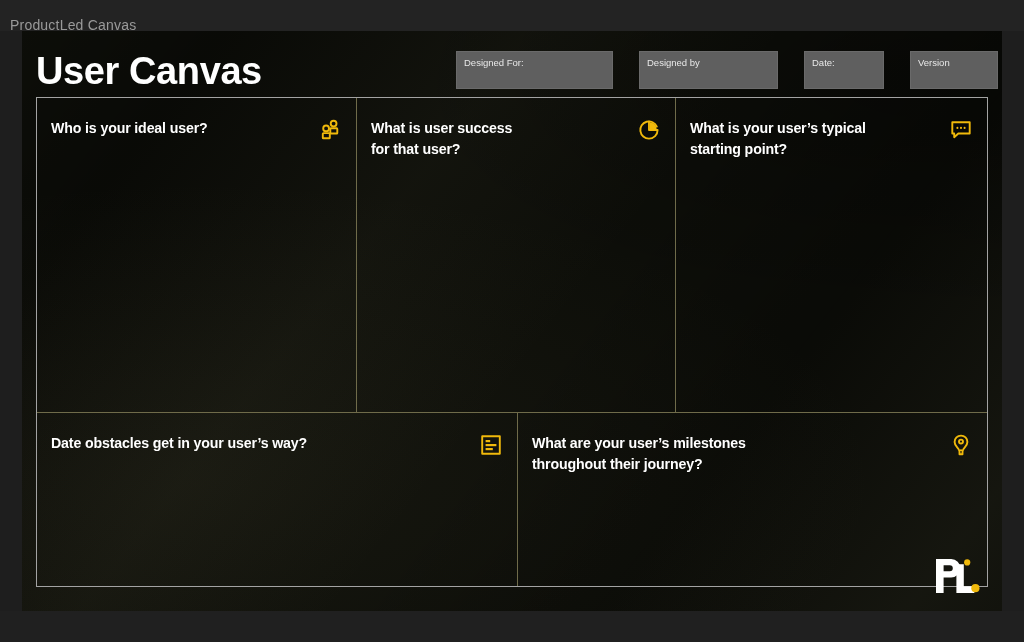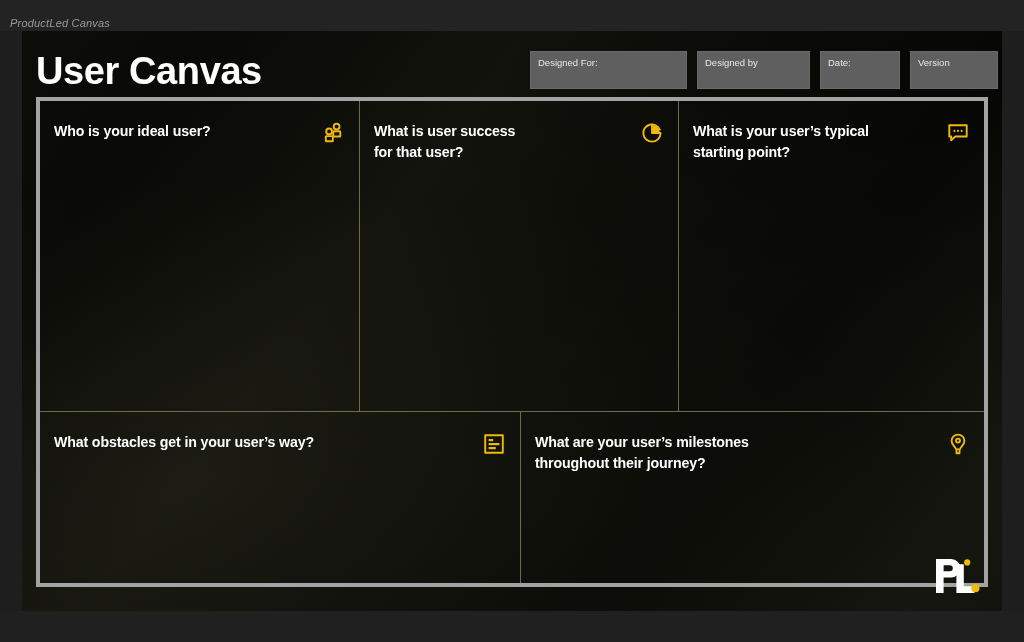--- a/index.html
+++ b/index.html
@@ -12,21 +12,21 @@
 
   .screen { position:relative; width:1024px; height:642px; background:#1e1e1e; }
 
   
   .topbar {
     position:absolute; left:0; top:0; width:1024px; height:31px;
     background:#232323;
   }
   .topbar-label {
     position:absolute; left:10px; top:17px;
-    font-size:11px; color:#9a9a9a; letter-spacing:0.2px;font-style:italic;
+    font-size:14px; color:#9a9a9a; letter-spacing:0.2px;
   }
 
   
   .artboard {
     position:absolute; left:22px; top:31px; width:980px; height:580px;
     background:#0d0e09;
     overflow:hidden;
   }
   
   .artboard::before {
@@ -55,39 +55,39 @@
 
   .artboard-inner { position:relative; z-index:3; width:100%; height:100%; }
 
   
   .canvas-title {
     position:absolute; left:14px; top:19px;
     font-size:38px; font-weight:bold; color:#ffffff; letter-spacing:-0.4px;
   }
 
   
-  .meta-row { position:absolute; right:4px; top:20px; display:flex; gap:10px; align-items:flex-start; }
+  .meta-row { position:absolute; right:4px; top:20px; display:flex; gap:26px; align-items:flex-start; }
   .meta-box {
     background:#5f5f5f; height:38px; position:relative;
     border:1px solid #6a6a6a;
   }
   .meta-box .meta-label {
     position:absolute; left:7px; top:5px;
     font-size:9.5px; color:#e8e8e8; white-space:nowrap;
   }
   .meta-w1 { width:157px; }
-  .meta-w2 { width:113px; }
+  .meta-w2 { width:139px; }
   .meta-w3 { width:80px;padding-left:39px; }
   .meta-w4 { width:88px; }
 
   
   .grid {
     position:absolute; left:14px; top:66px;
     width:952px; height:490px;
-    border:4px solid #a3a3a3;
+    border:1px solid #a3a3a3;
     display:flex; flex-direction:column;
   }
   .grid-row { display:flex; }
   .row-top { height:314px; }
   .row-bottom { height:174px; border-top:1px solid #6f6b4a; }
 
   .cell { position:relative; overflow:hidden; }
   .cell + .cell { border-left:1px solid #6f6b4a;padding-left:19px; }
 
   .c-ideal     { width:319px; }
@@ -198,21 +198,21 @@
               </span>
             </div>
           </div>
 
         </div>
 
         <div class="grid-row row-bottom">
 
           <div class="cell c-obstacles">
             <div class="cell-head">
-              <div class="cell-title">What obstacles get in your user’s way?</div>
+              <div class="cell-title">Date obstacles get in your user’s way?</div>
               <span class="cell-icon">
                 <svg viewBox="0 0 24 24" fill="none" stroke="currentColor" stroke-width="1.9" stroke-linecap="round" stroke-linejoin="round">
                   <rect x="3.2" y="3.2" width="17.6" height="17.6"></rect>
                   <rect x="6.6" y="7.0" width="4.6" height="2.2" fill="currentColor" stroke="none"></rect>
                   <rect x="6.6" y="11.0" width="10.8" height="2.2" fill="currentColor" stroke="none"></rect>
                   <rect x="6.6" y="15.0" width="7.2" height="2.2" fill="currentColor" stroke="none"></rect>
                 </svg>
               </span>
             </div>
           </div>

